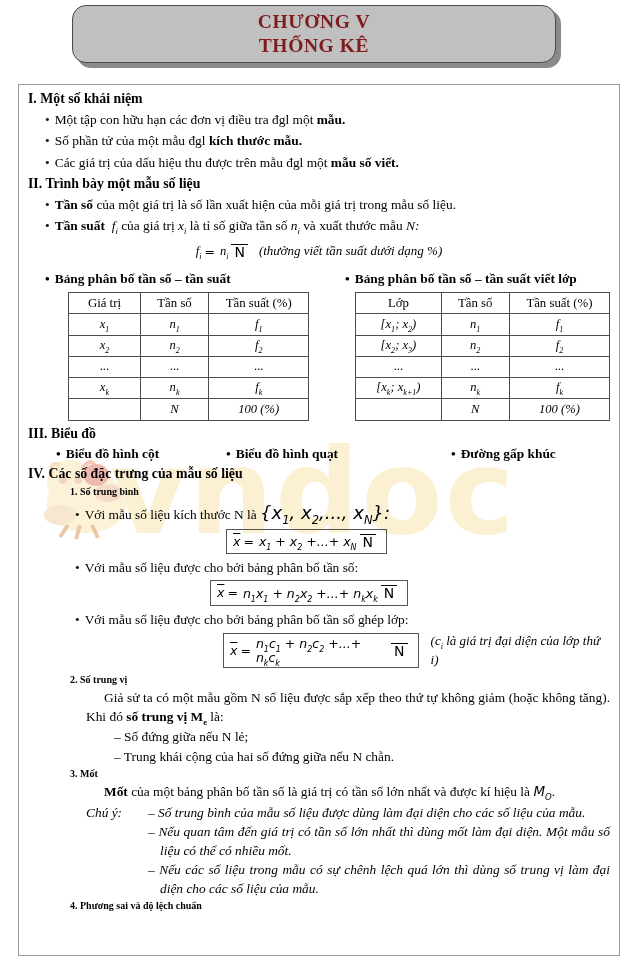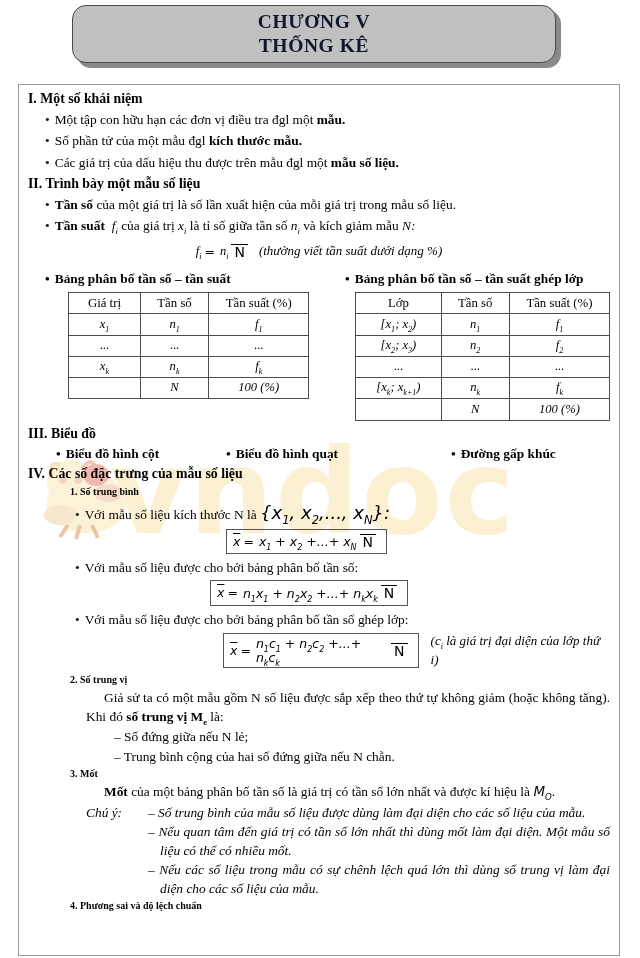--- a/index.html
+++ b/index.html
@@ -61,21 +61,21 @@
     flex-direction: column;
     align-items: center;
     justify-content: center;
     z-index: 2;
   }
   .title-line {
     font-size: 19.5px;
     font-weight: bold;
     letter-spacing: 0.6px;
     line-height: 1.23;
-    color: #0f172a;
+    color: #7f1d1d;
   }
 
   
   .content-frame {
     position: absolute;
     left: 18px; top: 84px;
     width: 602px;
     height: 872px;
     border: 1px solid #9a9a9a;
     box-sizing: border-box;
@@ -286,56 +286,61 @@
   <div class="title-line">CHƯƠNG V</div>
   <div class="title-line">THỐNG KÊ</div>
 </div>
 
 <div class="content-frame">
   <div class="inner">
 
     <div class="h-roman">I. Một số khái niệm</div>
     <div class="bullet-line dot"><span>Một tập con hữu hạn các đơn vị điều tra đgl một </span><b>mẫu.</b></div>
     <div class="bullet-line dot"><span>Số phần tử của một mẫu đgl </span><b>kích thước mẫu.</b></div>
-    <div class="bullet-line dot"><span>Các giá trị của dấu hiệu thu được trên mẫu đgl một </span><b>mẫu số liệu.</b></div>
+    <div class="bullet-line dot"><span>Các giá trị của dấu hiệu thu được trên mẫu đgl một </span><b>mẫu số viết.</b></div>
 
     <div class="h-roman">II. Trình bày một mẫu số liệu</div>
     <div class="bullet-line dot"><b>Tần số</b><span> của một giá trị là số lần xuất hiện của mỗi giá trị trong mẫu số liệu.</span></div>
-    <div class="bullet-line dot"><b>Tần suất</b>&nbsp;&nbsp;<span class="mi"><span>f</span><sub>i</sub></span><span> của giá trị</span>&nbsp;<span class="mi"><span>x</span><sub>i</sub></span><span> là tỉ số giữa tần số</span>&nbsp;<span class="mi"><span>n</span><sub>i</sub></span><span> và kích giảm mẫu</span>&nbsp;<span class="mi">N:</span></div>
+    <div class="bullet-line dot"><b>Tần suất</b>&nbsp;&nbsp;<span class="mi"><span>f</span><sub>i</sub></span><span> của giá trị</span>&nbsp;<span class="mi"><span>x</span><sub>i</sub></span><span> là tỉ số giữa tần số</span>&nbsp;<span class="mi"><span>n</span><sub>i</sub></span><span> và xuất thước mẫu</span>&nbsp;<span class="mi">N:</span></div>
 
     <div class="fi-line">
       <span class="eq-row">
         <span class="lhs mi"><span>f</span><sub>i</sub></span>
         <span>=</span>
         <span class="frac">
           <span class="num mi"><span>n</span><sub>i</sub></span>
           <span class="den mi-up" style="font-style:normal;font-size:14px;">N</span>
         </span>
       </span>
       <span class="note-it">(thường viết tần suất dưới dạng %)</span>
     </div>
 
     <div class="caps-row">
       <div class="c-left tbl-caption dot">Bảng phân bố tần số – tần suất</div>
-      <div class="c-right tbl-caption dot">Bảng phân bố tần số – tần suất ghép lớp</div>
+      <div class="c-right tbl-caption dot">Bảng phân bố tần số – tần suất viết lớp</div>
     </div>
 
     <div class="tables-row">
       <div class="tbl-block left">
         <table class="dist">
           <tbody>
               <tr>
             <th class="w-gia">Giá trị</th>
             <th class="w-tan">Tần số</th>
             <th class="w-suat">Tần suất (%)</th>
           </tr>
           <tr>
             <td class="it"><i>x</i><sub>1</sub></td>
             <td class="it"><i>n</i><sub>1</sub></td>
             <td class="it"><i>f</i><sub>1</sub></td>
+          </tr>
+          <tr>
+            <td class="it"><i>x</i><sub>2</sub></td>
+            <td class="it"><i>n</i><sub>2</sub></td>
+            <td class="it"><i>f</i><sub>2</sub></td>
           </tr>
           <tr>
             <td>...</td>
             <td>...</td>
             <td>...</td>
           </tr>
           <tr>
             <td class="it"><i>x</i><sub>k</sub></td>
             <td class="it"><i>n</i><sub>k</sub></td>
             <td class="it"><i>f</i><sub>k</sub></td>
@@ -439,21 +444,21 @@
             <span class="den" style="font-family:'DejaVu Sans',sans-serif;font-style:normal;font-size:14px;"><span>N</span></span>
           </span>
         </span>
       </span>
       <span class="note-it">(<i>c<sub>i</sub></i> là giá trị đại diện của lớp thứ i)</span>
     </div>
 
     <div class="h-sub" style="padding-left:42px;">2. Số trung vị</div>
     <div class="para ind"><span>Giả sử ta có một mẫu gồm N số liệu được sắp xếp theo thứ tự không giảm (hoặc không tăng). Khi đó </span><b><span>số trung vị M</span><sub>e</sub></b><span> là:</span></div>
     <div class="dash-line">– Số đứng giữa nếu N lẻ;</div>
-    <div class="dash-line">– Trung bình cộng của hai số đứng giữa nếu N chẵn.</div>
+    <div class="dash-line">– Trung khái cộng của hai số đứng giữa nếu N chẵn.</div>
 
     <div class="h-sub" style="padding-left:42px;">3. Mốt</div>
     <div class="para ind"><b>Mốt</b><span> của một bảng phân bố tần số là giá trị có tần số lớn nhất và được kí hiệu là</span>&nbsp;<span class="mi" style="font-family:'DejaVu Sans',sans-serif;"><span>M</span><sub>O</sub></span><span>.</span></div>
 
     <div class="chuy-row">
       <div class="chuy-label">Chú ý:</div>
       <div class="chuy-body">
         <div class="chuy-item">– Số trung bình của mẫu số liệu được dùng làm đại diện cho các số liệu của mẫu.</div>
         <div class="chuy-item">– Nếu quan tâm đến giá trị có tần số lớn nhất thì dùng mốt làm đại diện. Một mẫu số liệu có thể có nhiều mốt.</div>
         <div class="chuy-item">– Nếu các số liệu trong mẫu có sự chênh lệch quá lớn thì dùng số trung vị làm đại diện cho các số liệu của mẫu.</div>

